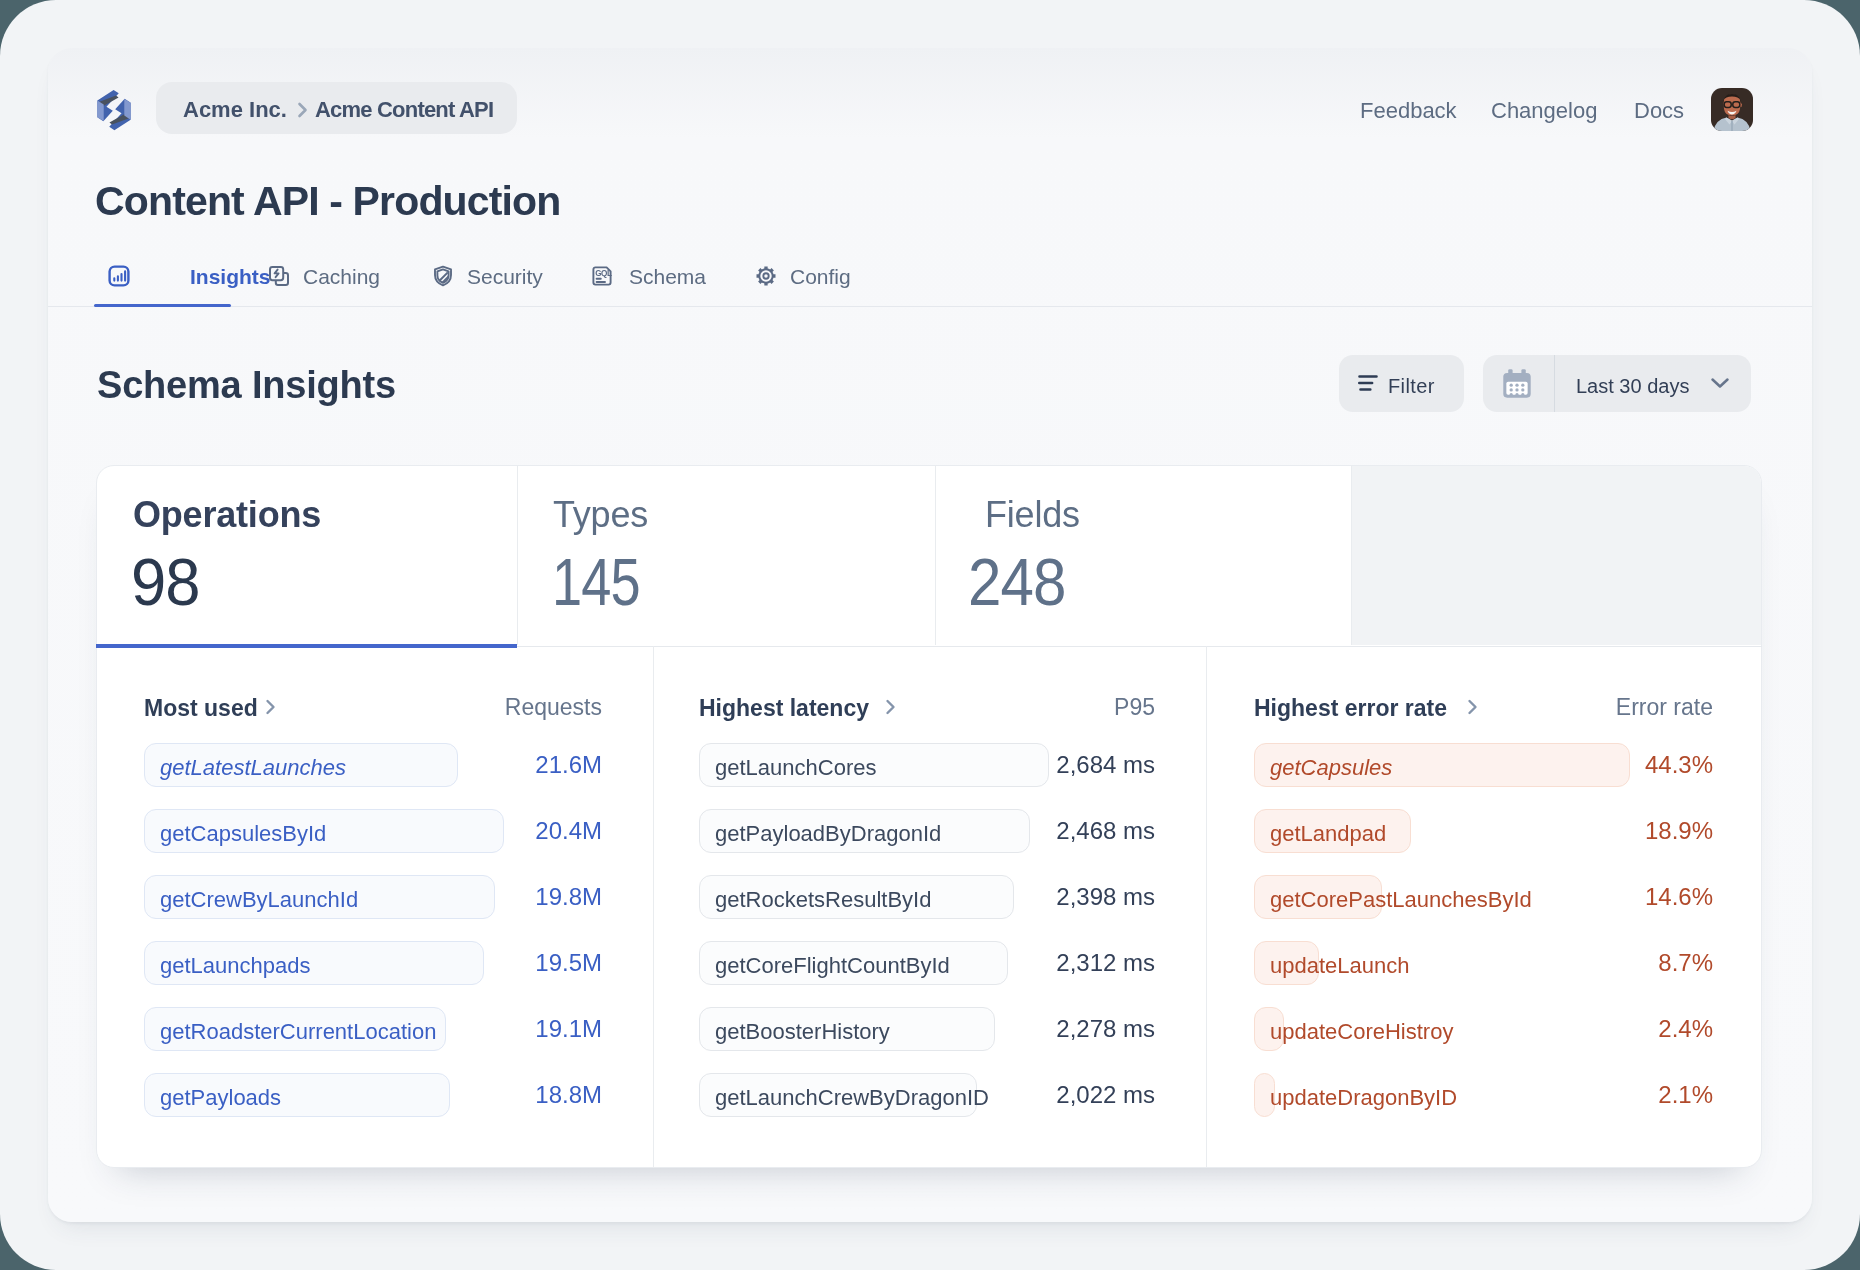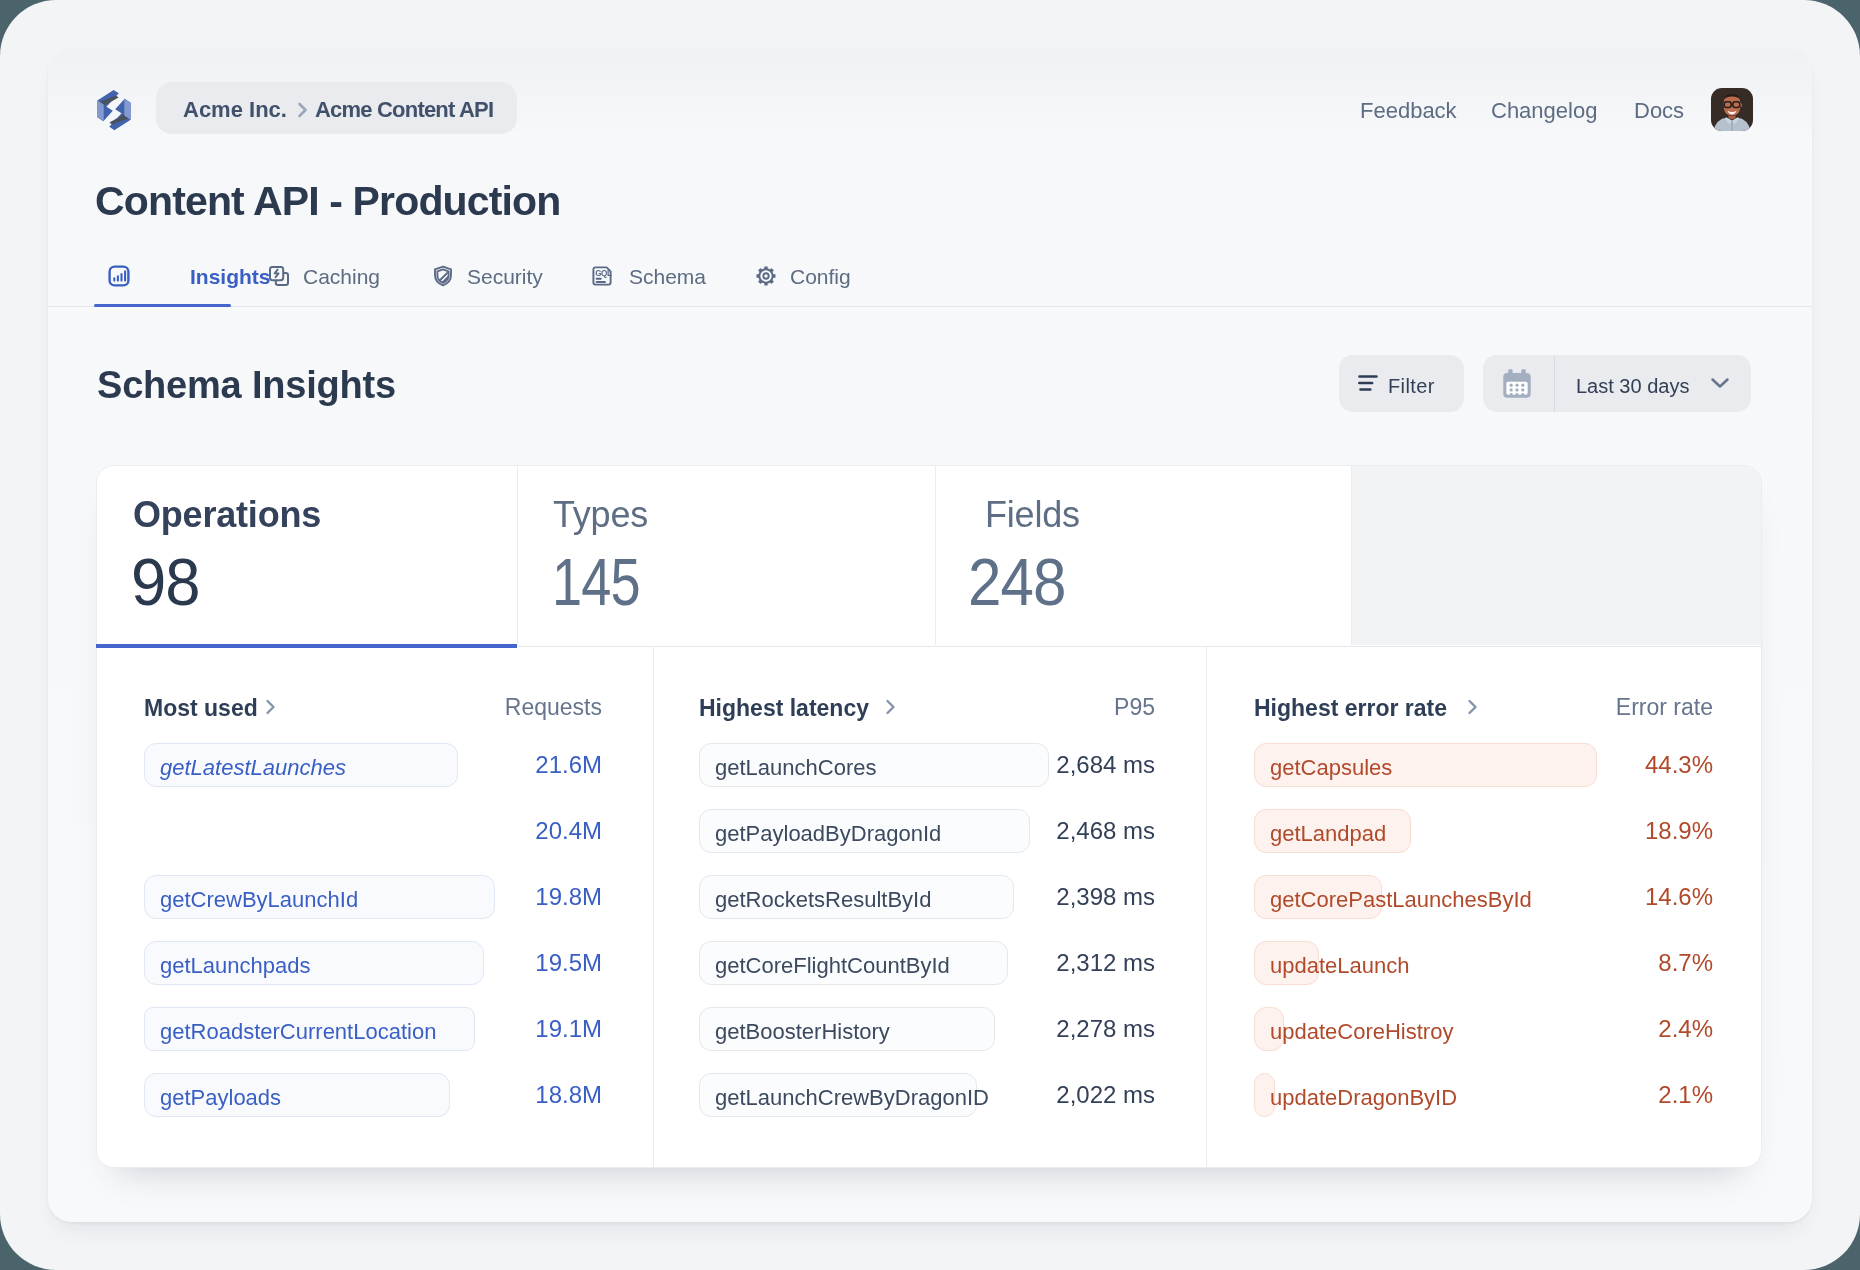--- a/index.html
+++ b/index.html
@@ -193,26 +193,27 @@
   <div class="abs coldiv" style="left:653px;"></div>
   <div class="abs coldiv" style="left:1206px;"></div>
 
   <div class="abs lhead" style="left:144px;">Most used</div>
   <svg class="abs" style="left:264px;top:698px;" width="13" height="18" viewBox="0 0 13 18" fill="none" stroke="#8494ab" stroke-width="2.4" stroke-linecap="round" stroke-linejoin="round">
       <path d="M3.5 3l6 6-6 6"></path>
     </svg>
   <div class="abs rhead" style="left:402px;width:200px;">Requests</div>
   <div class="abs pill b dots" style="left:144px;top:743px;width:314px;font-style:italic;">getLatestLaunches</div>
   <div class="abs val b" style="left:402px;top:743px;width:200px;">21.6M</div>
+  <div class="abs pill b dots" style="left:144px;top:809px;width:360px;">getCapsulesById</div>
   <div class="abs val b" style="left:402px;top:809px;width:200px;">20.4M</div>
   <div class="abs pill b dots" style="left:144px;top:875px;width:351px;">getCrewByLaunchId</div>
   <div class="abs val b" style="left:402px;top:875px;width:200px;">19.8M</div>
   <div class="abs pill b dots" style="left:144px;top:941px;width:340px;">getLaunchpads</div>
   <div class="abs val b" style="left:402px;top:941px;width:200px;">19.5M</div>
-  <div class="abs pill b dots" style="left:144px;top:1007px;width:331px;border-radius:9px;">getRoadsterCurrentLocation</div>
+  <div class="abs pill b dots" style="left:144px;top:1007px;width:302px;">getRoadsterCurrentLocation</div>
   <div class="abs val b" style="left:402px;top:1007px;width:200px;">19.1M</div>
   <div class="abs pill b dots" style="left:144px;top:1073px;width:306px;">getPayloads</div>
   <div class="abs val b" style="left:402px;top:1073px;width:200px;">18.8M</div>
 
   <div class="abs lhead" style="left:699px;">Highest latency</div>
   <svg class="abs" style="left:884px;top:698px;" width="13" height="18" viewBox="0 0 13 18" fill="none" stroke="#8494ab" stroke-width="2.4" stroke-linecap="round" stroke-linejoin="round">
       <path d="M3.5 3l6 6-6 6"></path>
     </svg>
   <div class="abs rhead" style="left:955px;width:200px;">P95</div>
   <div class="abs pill g dots" style="left:699px;top:743px;width:350px;">getLaunchCores</div>
@@ -226,21 +227,21 @@
   <div class="abs pill g dots" style="left:699px;top:1007px;width:296px;">getBoosterHistory</div>
   <div class="abs val g" style="left:955px;top:1007px;width:200px;">2,278 ms</div>
   <div class="abs pill g dots" style="left:699px;top:1073px;width:278px;">getLaunchCrewByDragonID</div>
   <div class="abs val g" style="left:955px;top:1073px;width:200px;">2,022 ms</div>
 
   <div class="abs lhead" style="left:1254px;">Highest error rate</div>
   <svg class="abs" style="left:1466px;top:698px;" width="13" height="18" viewBox="0 0 13 18" fill="none" stroke="#8494ab" stroke-width="2.4" stroke-linecap="round" stroke-linejoin="round">
       <path d="M3.5 3l6 6-6 6"></path>
     </svg>
   <div class="abs rhead" style="left:1510px;width:203px;">Error rate</div>
-  <div class="abs pill r dots" style="left:1254px;top:743px;width:343px;">getCapsules</div>
+  <div class="abs pill r dots" style="left:1254px;top:743px;width:376px;font-style:italic;">getCapsules</div>
   <div class="abs val r" style="left:1510px;top:743px;width:203px;">44.3%</div>
   <div class="abs pill r dots" style="left:1254px;top:809px;width:157px;">getLandpad</div>
   <div class="abs val r" style="left:1510px;top:809px;width:203px;">18.9%</div>
   <div class="abs pill r dots" style="left:1254px;top:875px;width:128px;">getCorePastLaunchesById</div>
   <div class="abs val r" style="left:1510px;top:875px;width:203px;">14.6%</div>
   <div class="abs pill r dots" style="left:1254px;top:941px;width:65px;">updateLaunch</div>
   <div class="abs val r" style="left:1510px;top:941px;width:203px;">8.7%</div>
   <div class="abs pill r dots" style="left:1254px;top:1007px;width:30px;">updateCoreHistroy</div>
   <div class="abs val r" style="left:1510px;top:1007px;width:203px;">2.4%</div>
   <div class="abs pill r dots" style="left:1254px;top:1073px;width:21px;">updateDragonByID</div>

